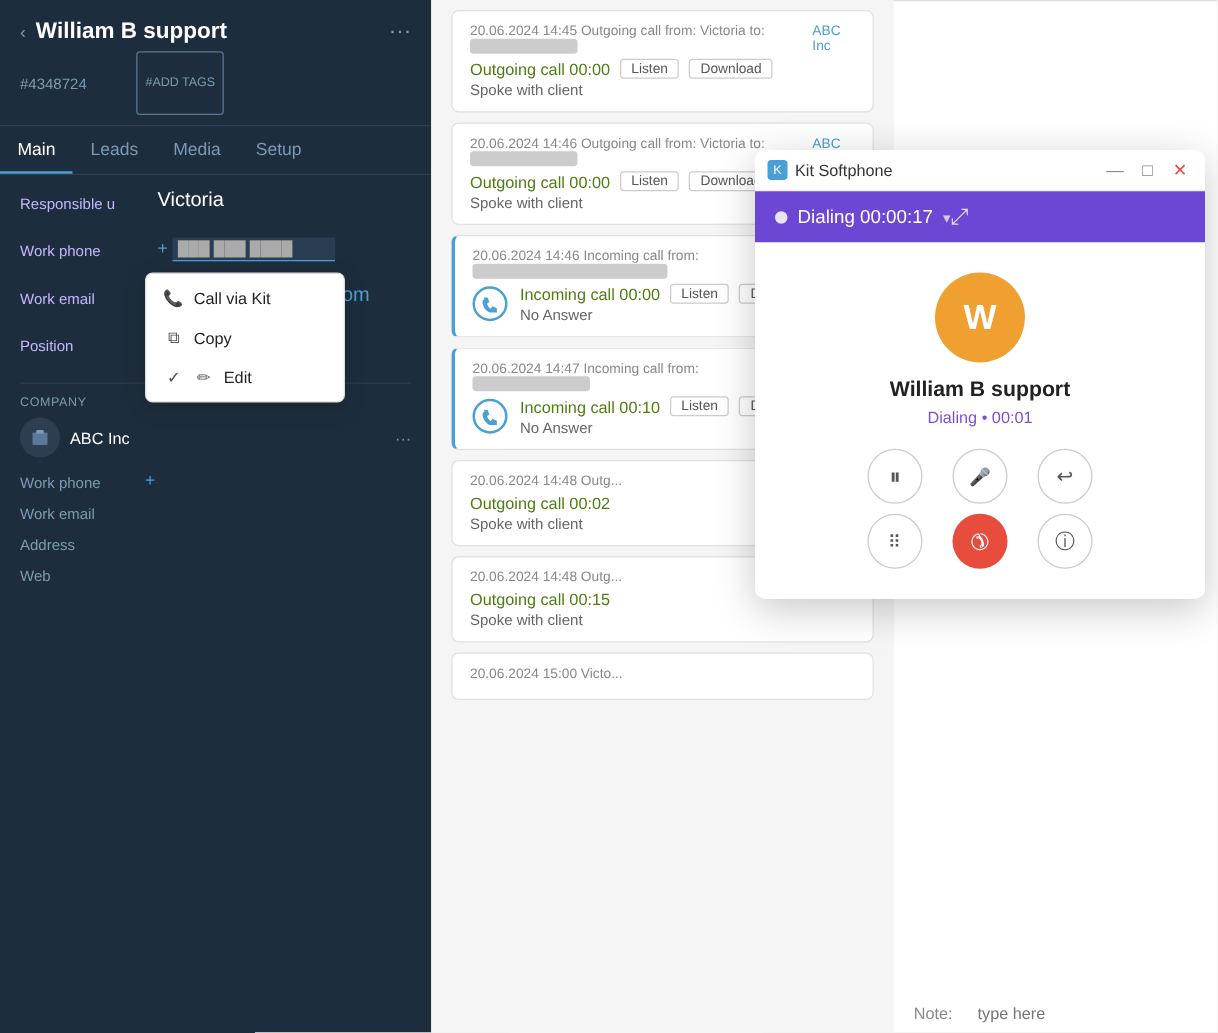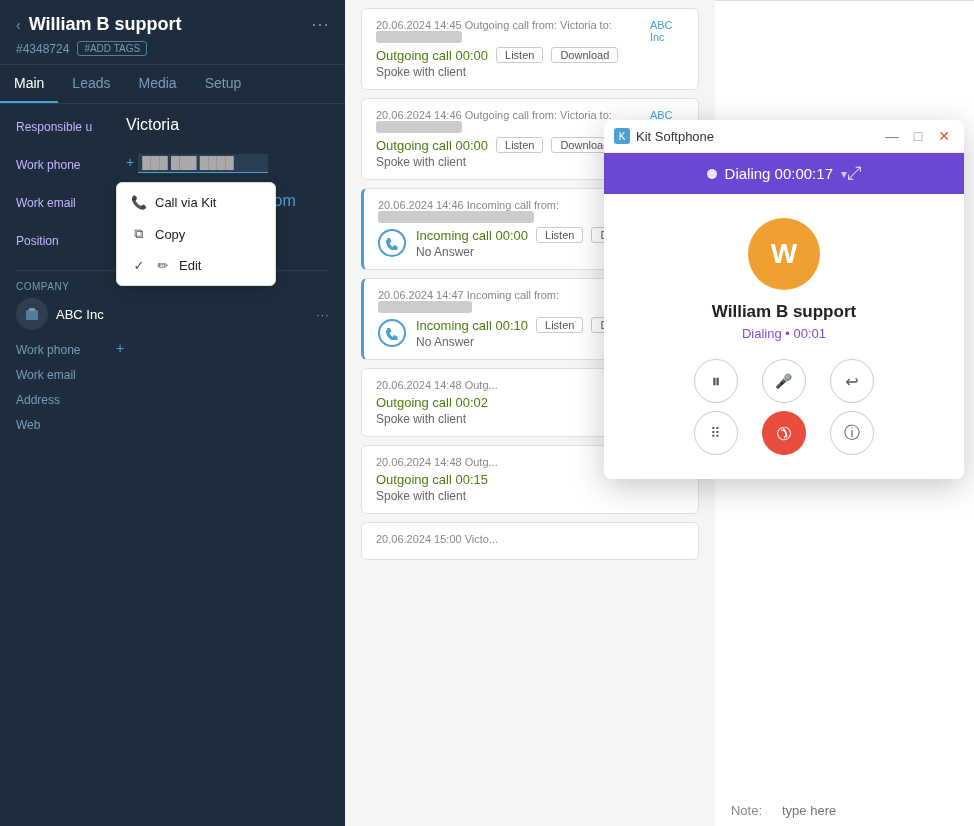--- a/index.html
+++ b/index.html
@@ -7,21 +7,21 @@
 
     
     .left-panel { width: 345px; min-width: 345px; background: #1e2d3d; color: #fff; display: flex; flex-direction: column; height: 100%; overflow: hidden; }
     .left-header { padding: 14px 16px 8px; border-bottom: 1px solid #2e3d4f; }
     .left-header-top { display: flex; align-items: center; gap: 8px; margin-bottom: 6px; }
     .back-arrow { color: #7a9bb5; font-size: 14px; cursor: pointer; }
     .contact-name { font-size: 18px; font-weight: 600; color: #fff; flex: 1; }
     .more-dots { color: #7a9bb5; font-size: 18px; cursor: pointer; }
     .contact-meta { display: flex; align-items: center; gap: 8px; margin-top: 4px; }
     .contact-id { color: #7a9bb5; font-size: 12px; }
-    .add-tags-btn { background: transparent; border: 1px solid #5a7a9a; color: #7a9bb5; border-radius: 3px; padding: 1px 6px; font-size: 10px; cursor: pointer; }
+    .add-tags-btn { background: transparent; border: 1px solid #5a7a9a; color: #7a9bb5; border-radius: 3px; padding: 19px 6px; font-size: 10px; cursor: pointer; margin-left: 32px; }
     .left-tabs { display: flex; border-bottom: 1px solid #2e3d4f; }
     .left-tab { padding: 10px 14px; color: #7a9bb5; cursor: pointer; font-size: 14px; border-bottom: 2px solid transparent; }
     .left-tab.active { color: #fff; border-bottom: 2px solid #4a9fd4; }
 
     .left-content { flex: 1; overflow-y: auto; padding: 12px 16px; }
     .field-row { display: flex; align-items: flex-start; margin-bottom: 10px; min-height: 28px; }
     .field-label { color: #c4b5fd; font-size: 12px; width: 110px; min-width: 110px; padding-top: 4px; }
     .field-value { color: #fff; font-size: 16px; flex: 1; }
     .add-icon { color: #4a9fd4; font-size: 14px; margin-right: 4px; cursor: pointer; }
 
@@ -69,21 +69,21 @@
 
     
     .softphone-overlay { position: absolute; right: 10px; top: 120px; width: 360px; background: #fff; border-radius: 8px; box-shadow: 0 8px 32px rgba(0,0,0,0.22); z-index: 200; overflow: hidden; }
     .softphone-titlebar { display: flex; align-items: center; justify-content: space-between; background: #fff; border-bottom: 1px solid #eee; padding: 6px 10px; }
     .softphone-title-left { display: flex; align-items: center; gap: 6px; font-size: 13px; color: #333; font-weight: 500; }
     .softphone-title-icon { width: 16px; height: 16px; background: #4a9fd4; border-radius: 3px; display: flex; align-items: center; justify-content: center; color: #fff; font-size: 10px; }
     .softphone-controls { display: flex; gap: 6px; }
     .softphone-ctrl-btn { background: none; border: none; color: #888; cursor: pointer; font-size: 14px; width: 20px; height: 20px; display: flex; align-items: center; justify-content: center; border-radius: 3px; }
     .softphone-ctrl-btn.close-btn { color: #e74c3c; }
 
-    .softphone-dialing-bar { background: #6c47d4; color: #fff; padding: 10px 16px; display: flex; align-items: center; justify-content: center; }
+    .softphone-dialing-bar { background: #6c47d4; color: #fff; padding: 10px 16px; display: flex; align-items: center; justify-content: flex-start; }
     .dialing-status { display: flex; align-items: center; gap: 8px; font-size: 15px; font-weight: 500; }
     .dialing-dot { width: 10px; height: 10px; background: #fff; border-radius: 50%; opacity: 0.85; }
     .dialing-arrow { font-size: 12px; opacity: 0.7; }
     .dialing-expand { font-size: 18px; opacity: 0.8; cursor: pointer; }
 
     .softphone-body { padding: 24px 16px 16px; text-align: center; background: #fff; }
     .contact-avatar-large { width: 72px; height: 72px; border-radius: 50%; background: #f0a030; display: flex; align-items: center; justify-content: center; font-size: 28px; font-weight: 700; color: #fff; margin: 0 auto 12px; }
     .softphone-contact-name { font-size: 17px; font-weight: 600; color: #222; margin-bottom: 4px; }
     .softphone-sub { color: #7c4fd4; font-size: 13px; }
 

